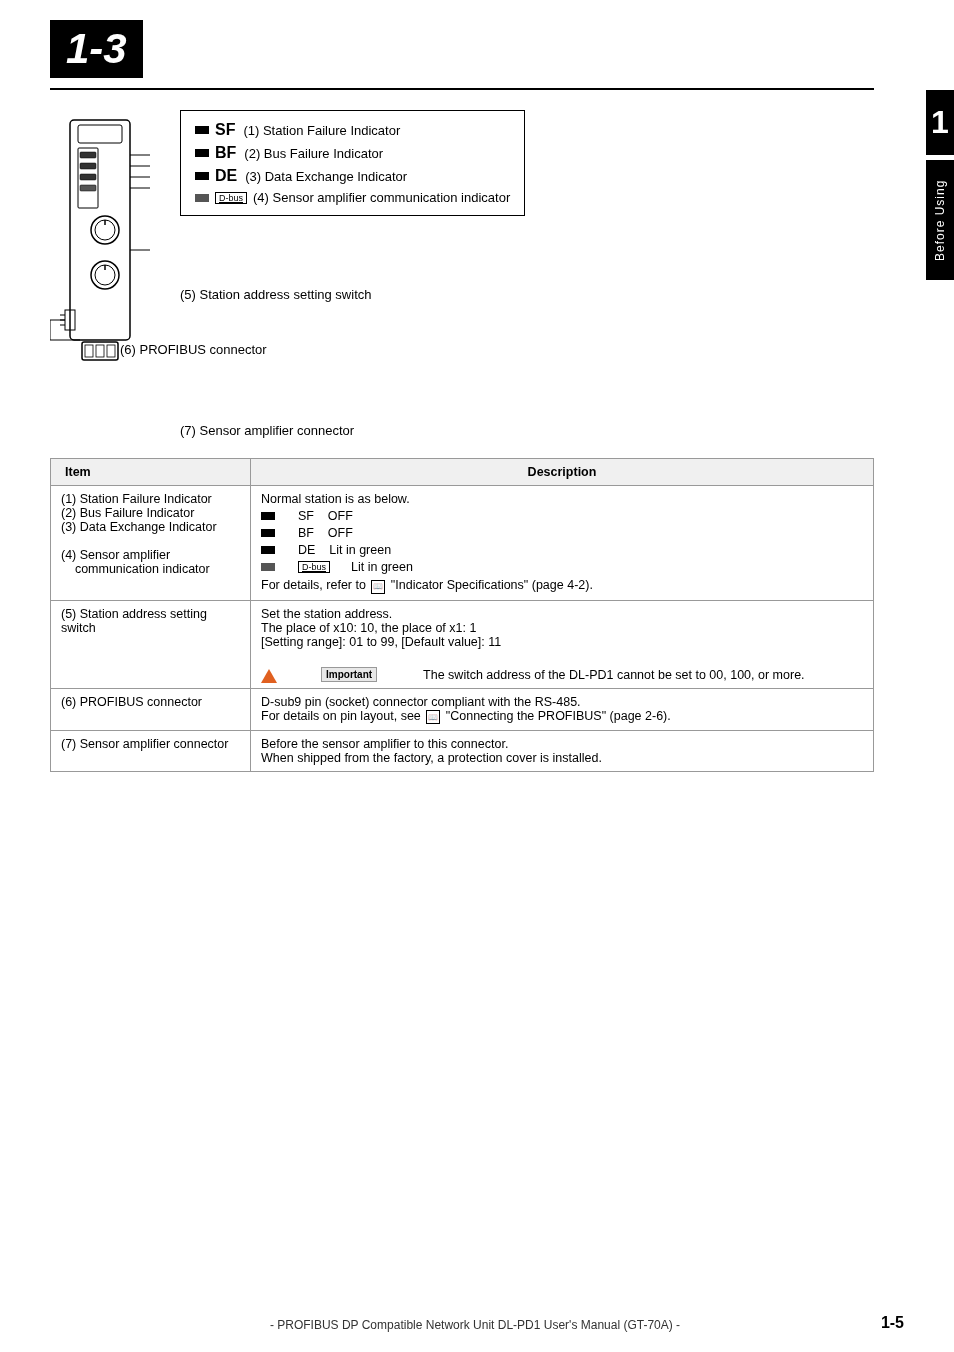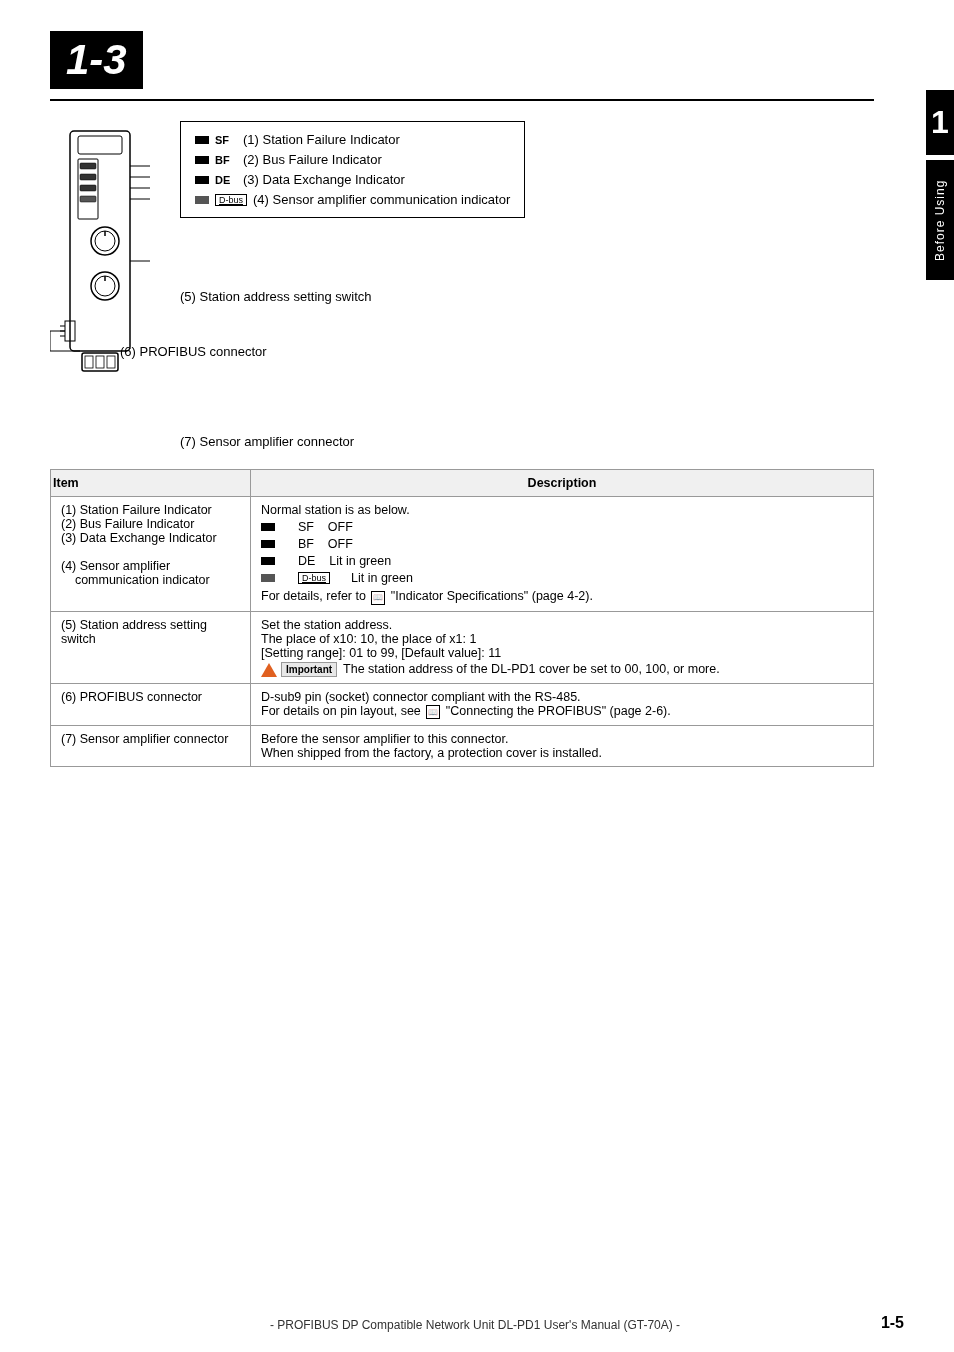--- a/index.html
+++ b/index.html
@@ -55,21 +55,20 @@
       padding-right: 80px;
     }
 
     
     .chapter-header {
       display: flex;
       align-items: center;
       border-bottom: 2px solid #000;
       padding-bottom: 10px;
       margin-bottom: 20px;
-      margin-top: 11px;
     }
 
     .chapter-number {
       background: #000;
       color: #fff;
       font-size: 42px;
       font-weight: bold;
       padding: 5px 16px;
       margin-right: 16px;
       font-style: italic;
@@ -113,21 +112,21 @@
     .led-sf {
       display: inline-block;
       width: 14px;
       height: 8px;
       background: #000;
       margin-right: 6px;
       flex-shrink: 0;
     }
 
     .led-label {
-      font-size: 11px;
+      font-size: 16px;
       font-weight: bold;
       margin-right: 8px;
       min-width: 20px;
     }
 
     .d-bus-label {
       display: inline-block;
       border: 1px solid #000;
       padding: 0 3px;
       font-size: 9px;
@@ -139,21 +138,21 @@
     .parts-table {
       width: 100%;
       border-collapse: collapse;
       font-size: 12.5px;
       margin-top: 10px;
     }
 
     .parts-table th {
       background: #f0f0f0;
       border: 1px solid #999;
-      padding: 6px 2px;
+      padding: 6px 14px;
       text-align: center;
       font-weight: bold;
     }
 
     .parts-table td {
       border: 1px solid #999;
       padding: 6px 10px;
       vertical-align: top;
     }
 
@@ -183,22 +182,23 @@
       align-items: center;
       border: 1px solid #000;
       padding: 0 3px;
       font-size: 9px;
       text-decoration: underline;
       margin-right: 6px;
     }
 
     .important-box {
       display: flex;
-      align-items: flex-start;
-      margin-top: 2px;
+      align-items: flex-end;
+      margin-top: 18px;
+      gap: 40px;
     }
 
     .important-badge {
       background: #e8e8e8;
       border: 1px solid #999;
       font-size: 10px;
       padding: 1px 4px;
       margin-right: 6px;
       flex-shrink: 0;
       font-weight: bold;
@@ -385,21 +385,21 @@
       </tr>
       <tr>
         <td class="item-col">(5) Station address setting switch</td>
         <td>
           <div>Set the station address.</div>
           <div>The place of x10: 10, the place of x1: 1</div>
           <div>[Setting range]: 01 to 99, [Default value]: 11</div>
           <div class="important-box">
             <span class="important-triangle"></span>
             <span class="important-badge">Important</span>
-            <span>The station address of the DL-PD1 cover be set to 00, 100, or more.</span>
+            <span>The switch address of the DL-PD1 cannot be set to 00, 100, or more.</span>
           </div>
         </td>
       </tr>
       <tr>
         <td class="item-col">(6) PROFIBUS connector</td>
         <td>
           <div>D-sub9 pin (socket) connector compliant with the RS-485.</div>
           <div>For details on pin layout, see <span class="book-icon">📖</span> "Connecting the PROFIBUS" (page 2-6).</div>
         </td>
       </tr>

